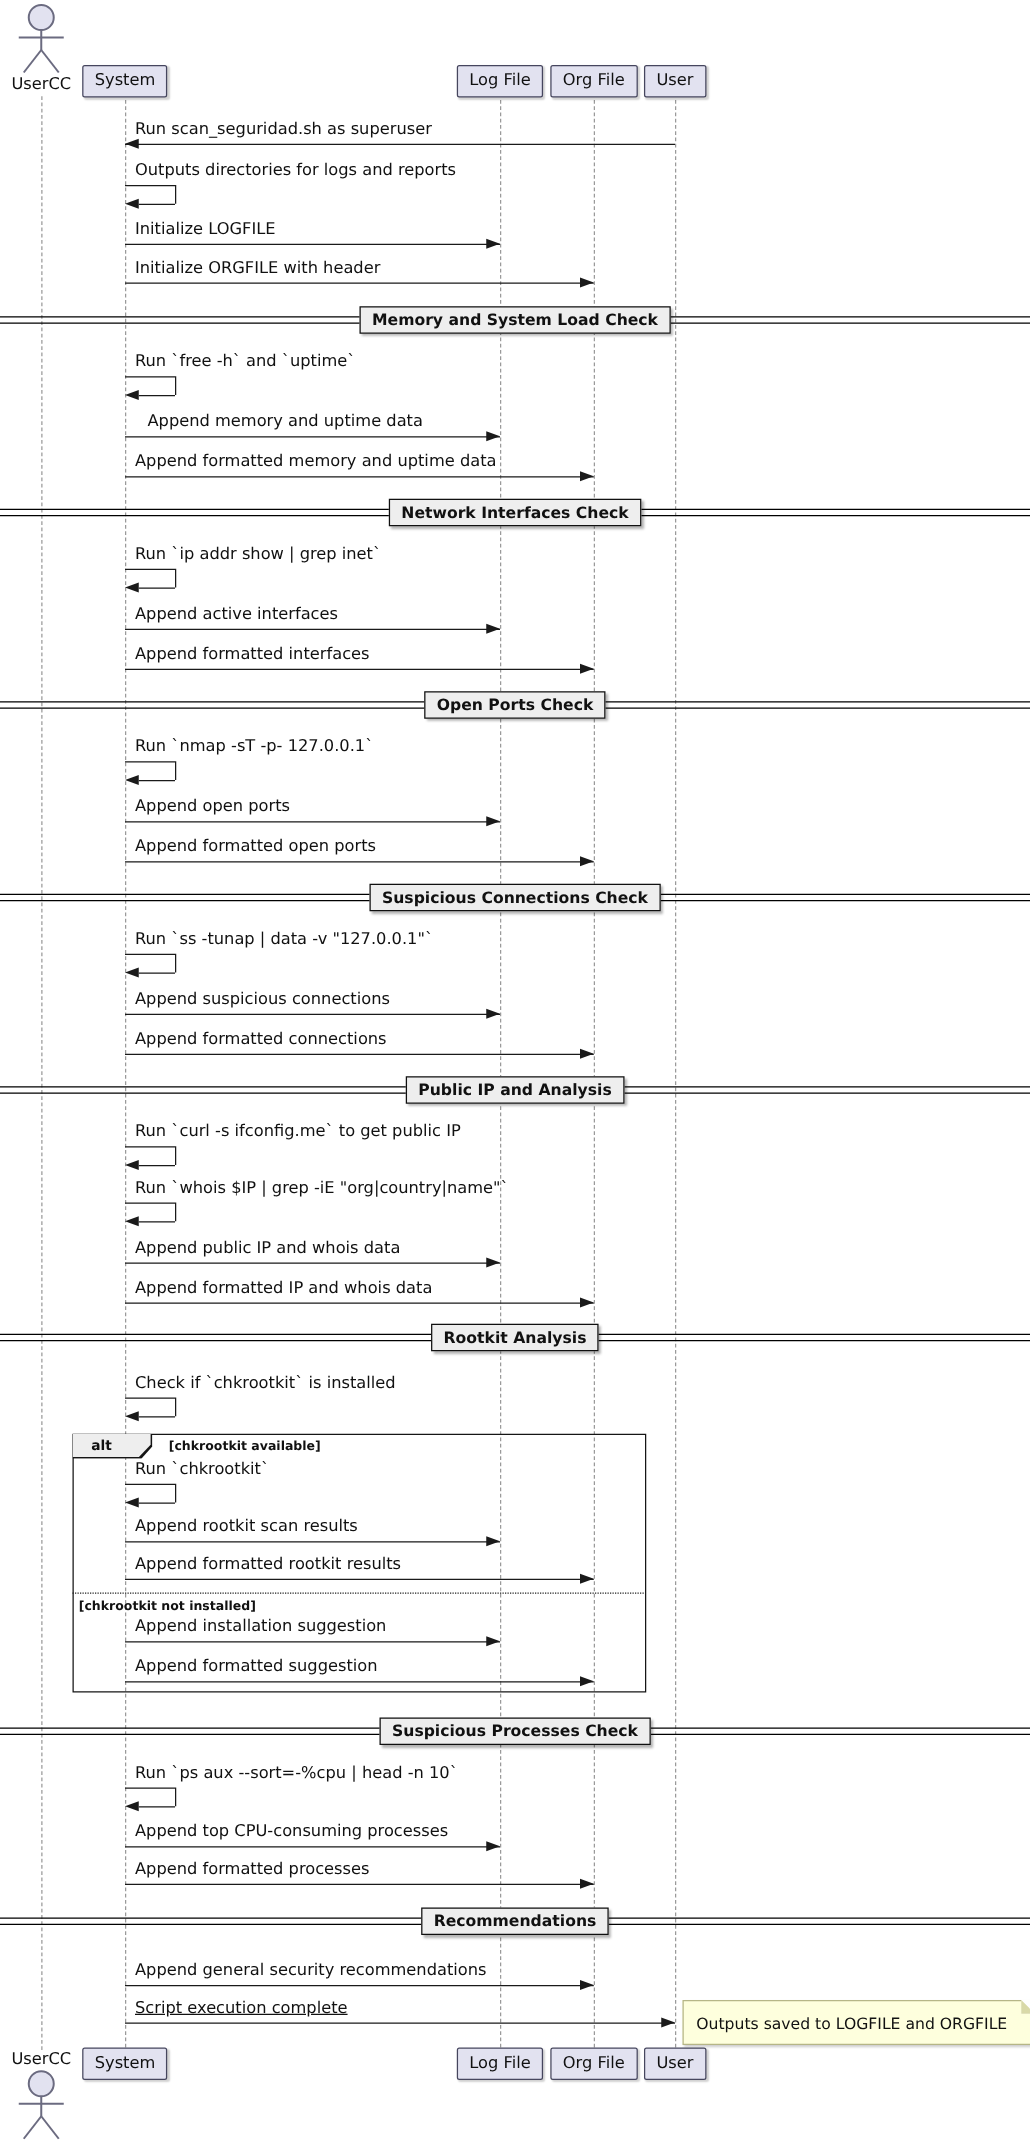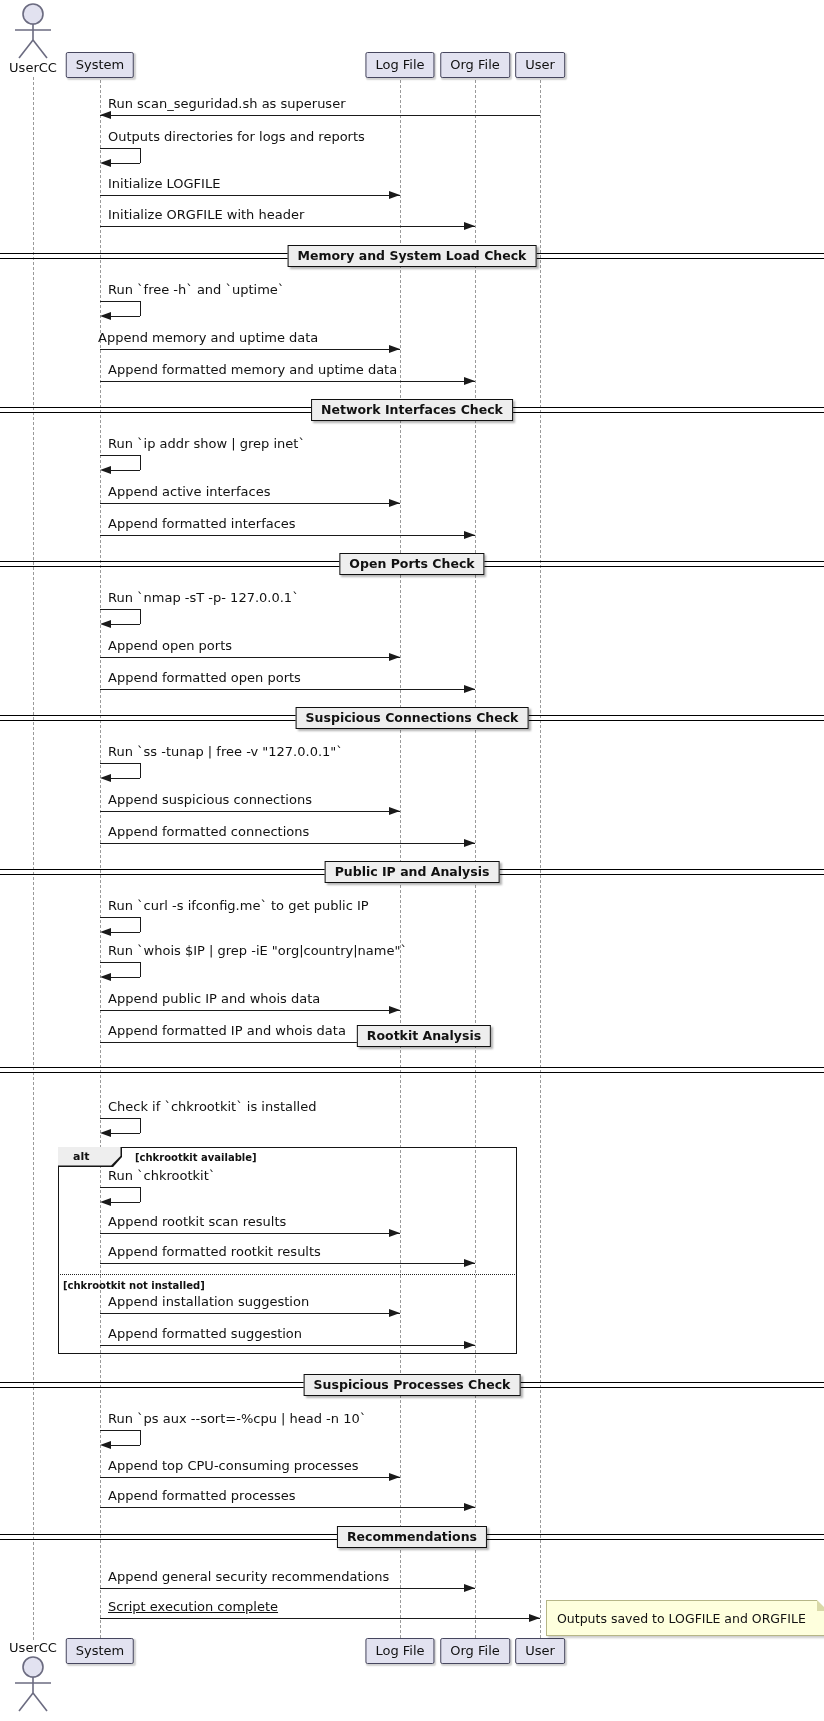--- a/index.html
+++ b/index.html
@@ -101,21 +101,21 @@
     <div class="abs mline" style="left: 100px; top: 226px; width: 375px;"></div>
     <div class="abs head hr" style="left: 464px; top: 222px;"></div>
     <div class="abs divline" style="left: 0px; top: 253px; width: 824px;"></div>
     <div class="abs divline" style="left: 0px; top: 257.5px; width: 824px;"></div>
     <div class="abs divlabel" style="left: 412px; top: 256px;">Memory and System Load Check</div>
     <div class="abs mlabel" style="left: 108px; top: 282px;">Run `free -h` and `uptime`</div>
     <div class="abs mline" style="left: 100px; top: 301px; width: 40px;"></div>
     <div class="abs vline" style="left: 140px; top: 301px; height: 15px;"></div>
     <div class="abs mline" style="left: 111px; top: 316px; width: 29px;"></div>
     <div class="abs head hl" style="left: 100px; top: 312px;"></div>
-    <div class="abs mlabel" style="left: 98px; top: 330px;">Append memory and uptime data</div>
+    <div class="abs mlabel" style="left: 118px; top: 330px;">Append memory and uptime data</div>
     <div class="abs mline" style="left: 100px; top: 349px; width: 300px;"></div>
     <div class="abs head hr" style="left: 389px; top: 345px;"></div>
     <div class="abs mlabel" style="left: 108px; top: 362px;">Append formatted memory and uptime data</div>
     <div class="abs mline" style="left: 100px; top: 381px; width: 375px;"></div>
     <div class="abs head hr" style="left: 464px; top: 377px;"></div>
     <div class="abs divline" style="left: 0px; top: 407px; width: 824px;"></div>
     <div class="abs divline" style="left: 0px; top: 411.5px; width: 824px;"></div>
     <div class="abs divlabel" style="left: 412px; top: 410px;">Network Interfaces Check</div>
     <div class="abs mlabel" style="left: 108px; top: 436px;">Run `ip addr show | grep inet`</div>
     <div class="abs mline" style="left: 100px; top: 455px; width: 40px;"></div>
@@ -138,21 +138,21 @@
     <div class="abs head hl" style="left: 100px; top: 620px;"></div>
     <div class="abs mlabel" style="left: 108px; top: 638px;">Append open ports</div>
     <div class="abs mline" style="left: 100px; top: 657px; width: 300px;"></div>
     <div class="abs head hr" style="left: 389px; top: 653px;"></div>
     <div class="abs mlabel" style="left: 108px; top: 670px;">Append formatted open ports</div>
     <div class="abs mline" style="left: 100px; top: 689px; width: 375px;"></div>
     <div class="abs head hr" style="left: 464px; top: 685px;"></div>
     <div class="abs divline" style="left: 0px; top: 715px; width: 824px;"></div>
     <div class="abs divline" style="left: 0px; top: 719.5px; width: 824px;"></div>
     <div class="abs divlabel" style="left: 412px; top: 718px;">Suspicious Connections Check</div>
-    <div class="abs mlabel" style="left: 108px; top: 744px;">Run `ss -tunap | free -v "127.0.0.1"`</div>
+    <div class="abs mlabel" style="left: 108px; top: 744px;">Run `ss -tunap | data -v "127.0.0.1"`</div>
     <div class="abs mline" style="left: 100px; top: 763px; width: 40px;"></div>
     <div class="abs vline" style="left: 140px; top: 763px; height: 15px;"></div>
     <div class="abs mline" style="left: 111px; top: 778px; width: 29px;"></div>
     <div class="abs head hl" style="left: 100px; top: 774px;"></div>
     <div class="abs mlabel" style="left: 108px; top: 792px;">Append suspicious connections</div>
     <div class="abs mline" style="left: 100px; top: 811px; width: 300px;"></div>
     <div class="abs head hr" style="left: 389px; top: 807px;"></div>
     <div class="abs mlabel" style="left: 108px; top: 824px;">Append formatted connections</div>
     <div class="abs mline" style="left: 100px; top: 843px; width: 375px;"></div>
     <div class="abs head hr" style="left: 464px; top: 839px;"></div>
@@ -170,21 +170,21 @@
     <div class="abs mline" style="left: 111px; top: 977px; width: 29px;"></div>
     <div class="abs head hl" style="left: 100px; top: 973px;"></div>
     <div class="abs mlabel" style="left: 108px; top: 991px;">Append public IP and whois data</div>
     <div class="abs mline" style="left: 100px; top: 1010px; width: 300px;"></div>
     <div class="abs head hr" style="left: 389px; top: 1006px;"></div>
     <div class="abs mlabel" style="left: 108px; top: 1023px;">Append formatted IP and whois data</div>
     <div class="abs mline" style="left: 100px; top: 1042px; width: 375px;"></div>
     <div class="abs head hr" style="left: 464px; top: 1038px;"></div>
     <div class="abs divline" style="left: 0px; top: 1067px; width: 824px;"></div>
     <div class="abs divline" style="left: 0px; top: 1071.5px; width: 824px;"></div>
-    <div class="abs divlabel" style="left: 412px; top: 1036px; margin-left: 12px;">Rootkit Analysis</div>
+    <div class="abs divlabel" style="left: 412px; top: 1070px;">Rootkit Analysis</div>
     <div class="abs mlabel" style="left: 108px; top: 1099px;">Check if `chkrootkit` is installed</div>
     <div class="abs mline" style="left: 100px; top: 1118px; width: 40px;"></div>
     <div class="abs vline" style="left: 140px; top: 1118px; height: 15px;"></div>
     <div class="abs mline" style="left: 111px; top: 1133px; width: 29px;"></div>
     <div class="abs head hl" style="left: 100px; top: 1129px;"></div>
     <div class="abs mlabel" style="left: 108px; top: 1168px;">Run `chkrootkit`</div>
     <div class="abs mline" style="left: 100px; top: 1187px; width: 40px;"></div>
     <div class="abs vline" style="left: 140px; top: 1187px; height: 15px;"></div>
     <div class="abs mline" style="left: 111px; top: 1202px; width: 29px;"></div>
     <div class="abs head hl" style="left: 100px; top: 1198px;"></div>

